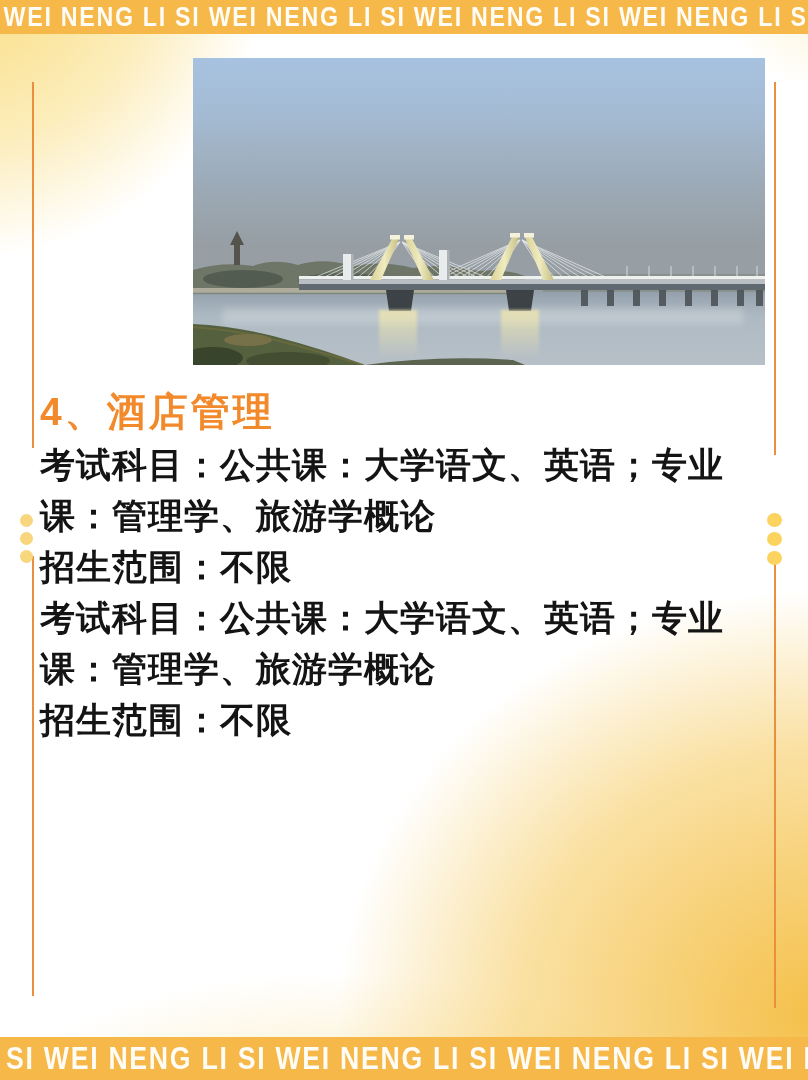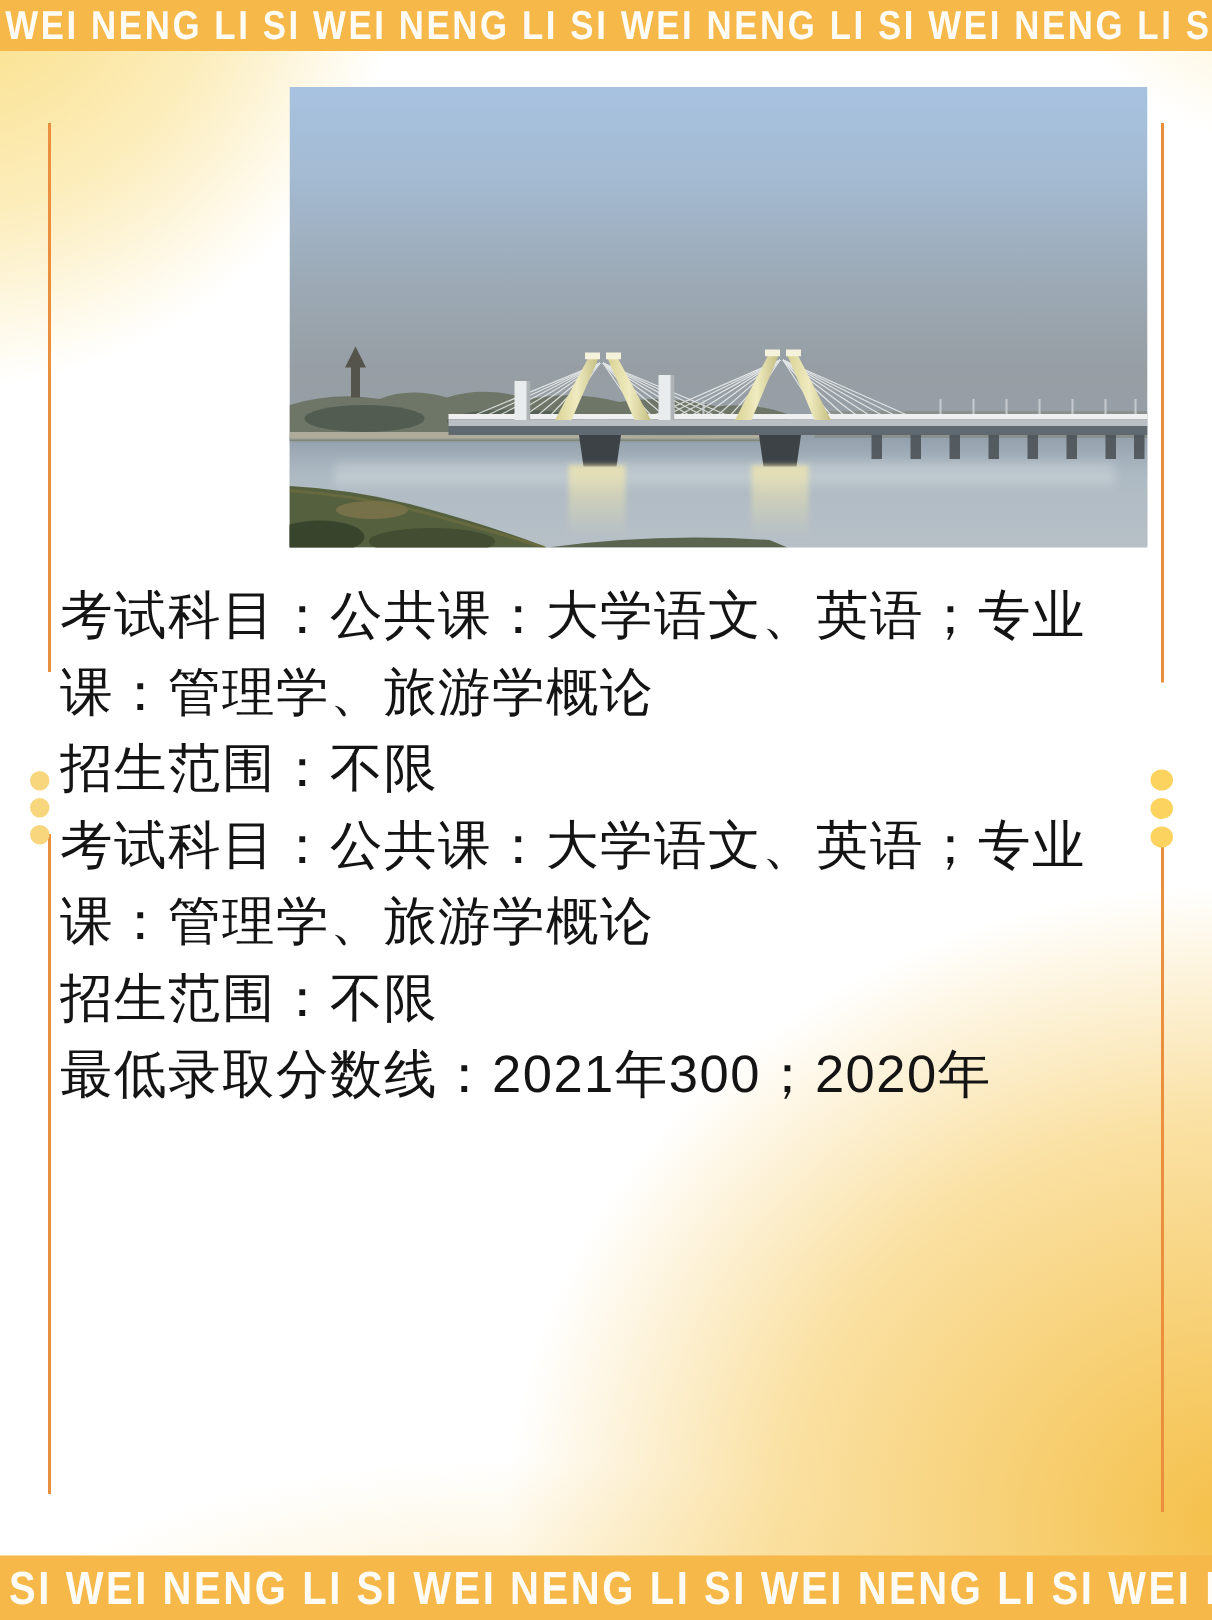--- a/index.html
+++ b/index.html
@@ -47,21 +47,21 @@
   .dots-right .dot{width:15px;height:14px;background:#FBD35E;}
 
   .content{position:absolute;left:40px;top:385px;width:740px;}
   .sec-heading{
     margin:0;height:54px;line-height:54px;
     font-size:39px;font-weight:bold;color:#F2892A;
     letter-spacing:3px;white-space:nowrap;
   }
   .line{
     margin:0;height:51px;line-height:51px;
-    font-size:35px;font-weight:normal;color:#141414;
+    font-size:35px;font-weight:bold;color:#141414;
     letter-spacing:1px;white-space:nowrap;
   }
 </style>
 </head>
 <body>
 
 <div class="page">
 
   <div class="banner banner-top">
     <span class="bt">SI WEI NENG LI  SI WEI NENG LI  SI WEI NENG LI  SI WEI NENG LI  SI WEI NENG LI</span>
@@ -221,30 +221,30 @@
   </div>
   <div class="dots dots-right">
     <span class="dot"></span>
     <span class="dot"></span>
     <span class="dot"></span>
   </div>
 
   <div class="content">
 
     <section>
+      <h2 class="sec-heading">4、酒店管理</h2>
       <p class="line">考试科目：公共课：大学语文、英语；专业</p>
       <p class="line">课：管理学、旅游学概论</p>
       <p class="line">招生范围：不限</p>
     </section>
 
     <section>
       <p class="line">考试科目：公共课：大学语文、英语；专业</p>
       <p class="line">课：管理学、旅游学概论</p>
       <p class="line">招生范围：不限</p>
-      <p class="line">最低录取分数线：2021年300；2020年</p>
     </section>
 
   </div>
 
   <div class="banner banner-bottom">
     <span class="bt">SI WEI NENG LI  SI WEI NENG LI  SI WEI NENG LI  SI WEI NEN</span>
   </div>
 
 </div>
 

